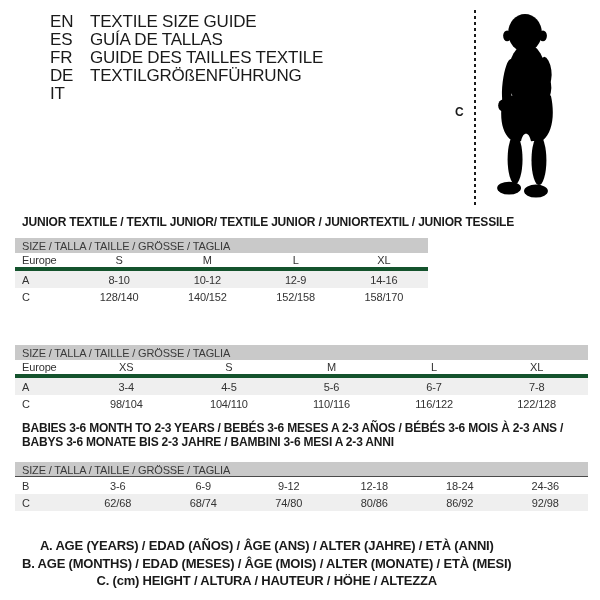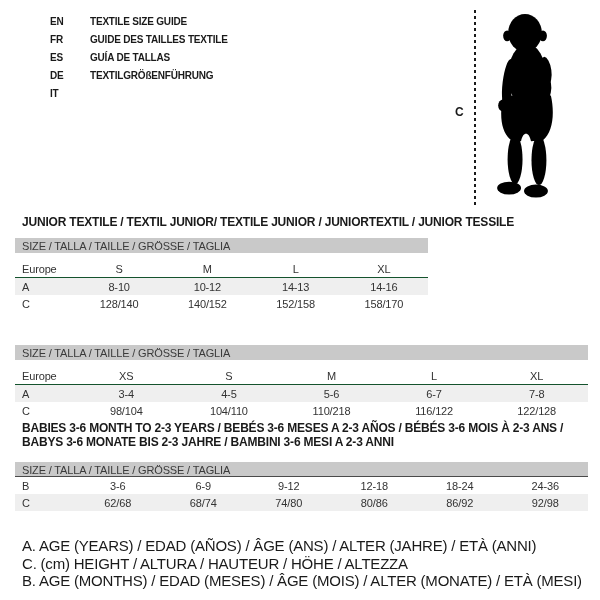--- a/index.html
+++ b/index.html
@@ -3,21 +3,21 @@
 <meta charset="utf-8">
 <style>
   * { margin:0; padding:0; box-sizing:border-box; }
   html,body { background:#fff; }
   .page {
     position:relative; width:600px; height:600px; background:#ffffff;
     font-family:"Liberation Sans", sans-serif; color:#1a1a1a; overflow:hidden;
   }
   
   .lang-header { position:absolute; left:22px; top:13px; }
-  .lang-row { display:flex; line-height:18px; font-size:10px; font-weight:700; letter-spacing:-0.2px;padding-left:28px; }
+  .lang-row { display:flex; line-height:18px; font-size:17px; font-weight:400; letter-spacing:-0.2px;padding-left:28px; }
   .lang-code { width:40px; flex:0 0 40px; }
   
   .measure-line {
     position:absolute; left:474px; top:10px; width:2px; height:196px;
     background:repeating-linear-gradient(#1a1a1a 0 3px, transparent 3px 6px);
   }
   .figure-label {
     position:absolute; left:455px; top:105px; font-size:12px; font-weight:700;
   }
   .baby-svg { position:absolute; left:483px; top:8px; }
@@ -31,46 +31,46 @@
     background:#c9c9c9; color:#3a3a3a; height:15px; line-height:17px;
     padding-left:7px; font-weight:400;
   }
   .tbl .bar.dark-border { border-bottom:1px solid #4a4a4a; }
   .trow { display:grid; align-items:center; }
   .t1 .trow { grid-template-columns:60px repeat(4, 1fr); }
   .t2 .trow { grid-template-columns:60px repeat(5, 1fr); }
   .t3 .trow { grid-template-columns:60px repeat(6, 1fr); }
   .trow .cell { text-align:center; color:#333; }
   .trow .label { text-align:left; padding-left:7px; }
-  .head-row { height:18px; border-bottom:1px solid #14532d;margin-top:7px; }
+  .head-row { height:18px; border-bottom:4px solid #14532d; }
   .data-row { height:17px; }
   .shade { background:#efefef; }
   .t1 { width:413px; }
   .t2, .t3 { width:573px; }
   
   .footnotes { position:absolute; left:22px; top:537px; }
-  .footnote { font-size:15px; font-weight:400; line-height:17.5px; letter-spacing:-0.2px; }
+  .footnote { font-size:13px; font-weight:700; line-height:17.5px; letter-spacing:-0.2px;text-align:center; }
 </style>
 </head>
 <body>
 
 <div class="page">
 
   <div class="lang-header">
     <div class="lang-row">
       <span class="lang-code">EN</span>
       <span>TEXTILE SIZE GUIDE</span>
     </div>
     <div class="lang-row">
+      <span class="lang-code">ES</span>
+      <span>GUÍA DE TALLAS</span>
+    </div>
+    <div class="lang-row">
       <span class="lang-code">FR</span>
       <span>GUIDE DES TAILLES TEXTILE</span>
-    </div>
-    <div class="lang-row">
-      <span class="lang-code">ES</span>
-      <span>GUÍA DE TALLAS</span>
     </div>
     <div class="lang-row">
       <span class="lang-code">DE</span>
       <span>TEXTILGRÖßENFÜHRUNG</span>
     </div>
     <div class="lang-row">
       <span class="lang-code">IT</span>
     </div>
   </div>
 
@@ -108,21 +108,21 @@
       <div class="cell label">Europe</div>
       <div class="cell">S</div>
       <div class="cell">M</div>
       <div class="cell">L</div>
       <div class="cell">XL</div>
     </div>
     <div class="trow data-row shade">
       <div class="cell label">A</div>
       <div class="cell">8-10</div>
       <div class="cell">10-12</div>
-      <div class="cell">14-13</div>
+      <div class="cell">12-9</div>
       <div class="cell">14-16</div>
     </div>
     <div class="trow data-row">
       <div class="cell label">C</div>
       <div class="cell">128/140</div>
       <div class="cell">140/152</div>
       <div class="cell">152/158</div>
       <div class="cell">158/170</div>
     </div>
   </div>
@@ -142,21 +142,21 @@
       <div class="cell">3-4</div>
       <div class="cell">4-5</div>
       <div class="cell">5-6</div>
       <div class="cell">6-7</div>
       <div class="cell">7-8</div>
     </div>
     <div class="trow data-row">
       <div class="cell label">C</div>
       <div class="cell">98/104</div>
       <div class="cell">104/110</div>
-      <div class="cell">110/218</div>
+      <div class="cell">110/116</div>
       <div class="cell">116/122</div>
       <div class="cell">122/128</div>
     </div>
   </div>
 
   <div class="tbl-title" style="top:421px">BABIES 3-6 MONTH TO 2-3 YEARS / BEBÉS 3-6 MESES A 2-3 AÑOS / BÉBÉS 3-6 MOIS À 2-3 ANS / BABYS 3-6 MONATE BIS 2-3 JAHRE / BAMBINI 3-6 MESI A 2-3 ANNI</div>
   <div class="tbl t3" style="top:462px">
     <div class="bar dark-border">SIZE / TALLA / TAILLE / GRÖSSE / TAGLIA</div>
     <div class="trow data-row">
       <div class="cell label">B</div>
@@ -173,17 +173,17 @@
       <div class="cell">68/74</div>
       <div class="cell">74/80</div>
       <div class="cell">80/86</div>
       <div class="cell">86/92</div>
       <div class="cell">92/98</div>
     </div>
   </div>
 
   <div class="footnotes">
     <div class="footnote">A. AGE (YEARS) / EDAD (AÑOS) / ÂGE (ANS) / ALTER (JAHRE) / ETÀ (ANNI)</div>
+    <div class="footnote">B. AGE (MONTHS) / EDAD (MESES) / ÂGE (MOIS) / ALTER (MONATE) / ETÀ (MESI)</div>
     <div class="footnote">C. (cm) HEIGHT / ALTURA / HAUTEUR / HÖHE / ALTEZZA</div>
-    <div class="footnote">B. AGE (MONTHS) / EDAD (MESES) / ÂGE (MOIS) / ALTER (MONATE) / ETÀ (MESI)</div>
   </div>
 
 </div>
 
 </body></html>

